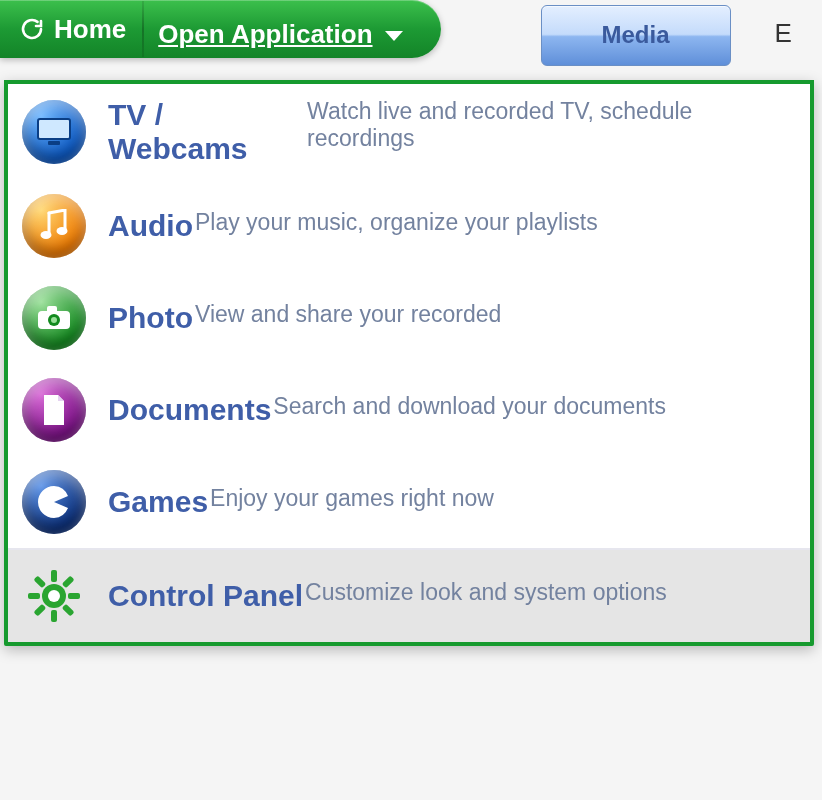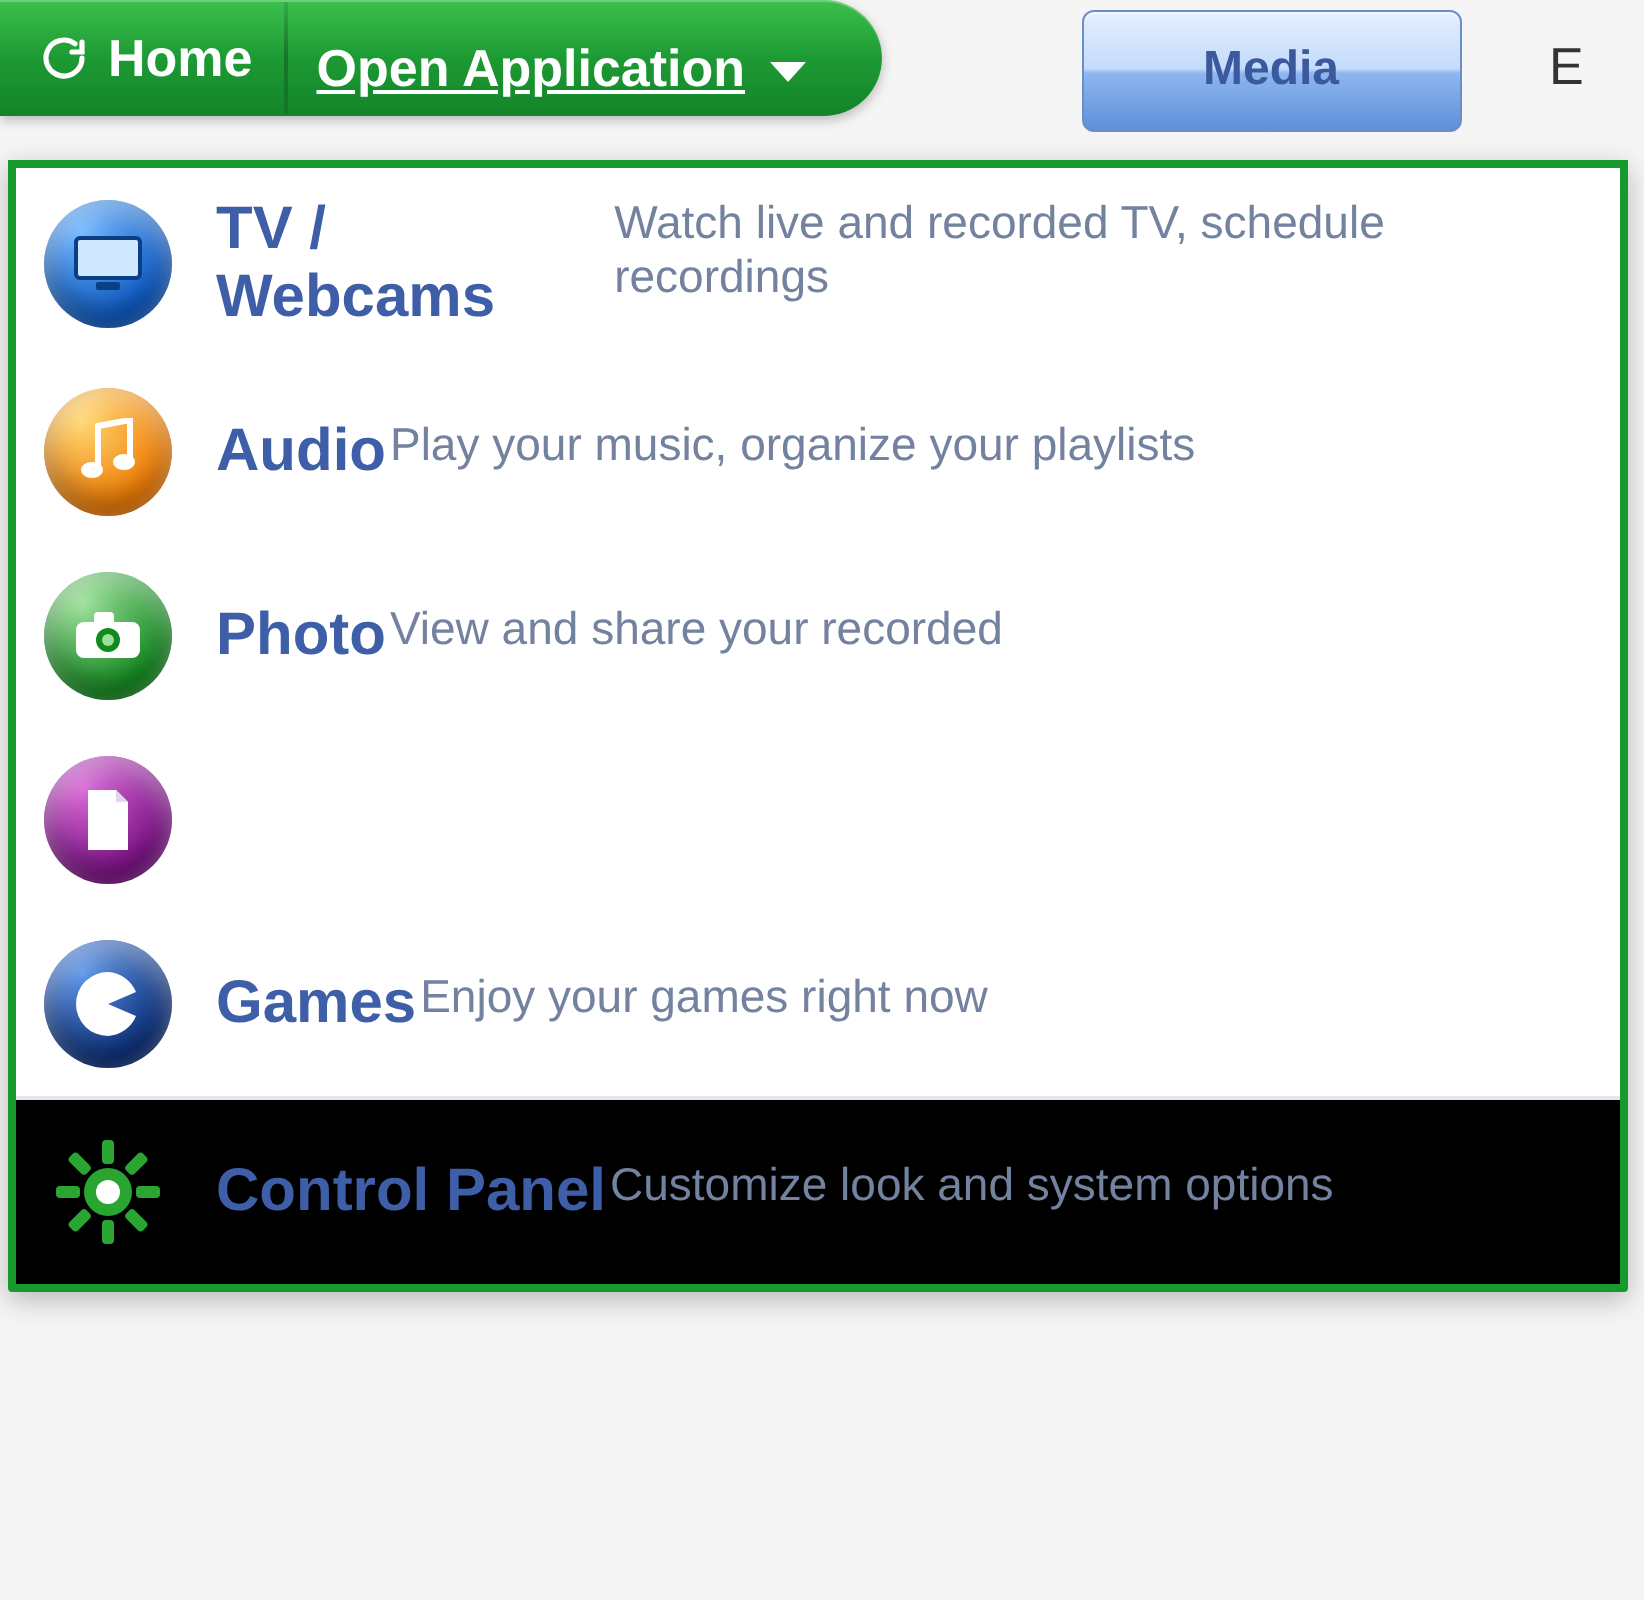--- a/index.html
+++ b/index.html
@@ -105,21 +105,21 @@
   }
   .menu-item {
     display: flex;
     align-items: center;
     gap: 22px;
     padding: 14px 18px 14px 14px;
     cursor: pointer;
   }
   .menu-item.separated {
     border-top: 2px solid #e6e6ee;
-    background: #000000;
+    background: #e5e5e5;
   }
   .icon-circle {
     width: 64px; height: 64px;
     border-radius: 50%;
     display: flex;
     align-items: center;
     justify-content: center;
     box-shadow: inset 0 6px 14px rgba(255,255,255,.45), inset 0 -8px 14px rgba(0,0,0,.35);
     flex-shrink: 0;
   }
@@ -222,20 +222,24 @@
       <div class="item-desc">View and share your recorded</div>
     </div>
   </div>
 
   <div class="menu-item">
     <div class="icon-circle purple">
       <svg width="28" height="34" viewBox="0 0 28 34">
         <path d="M4 2 H18 L24 8 V32 H4 Z" fill="#ffffff"></path>
         <path d="M18 2 V8 H24" fill="#e5d3f1"></path>
       </svg>
+    </div>
+    <div class="item-texts">
+      <div class="item-title">Documents</div>
+      <div class="item-desc">Search and download your documents</div>
     </div>
   </div>
 
   <div class="menu-item">
     <div class="icon-circle navy">
       <svg width="40" height="40" viewBox="0 0 40 40">
         <path d="M20 4 A16 16 0 1 0 20 36 A16 16 0 0 0 34 26 L20 20 L34 14 A16 16 0 0 0 20 4 Z" fill="#ffffff"></path>
       </svg>
     </div>
     <div class="item-texts">

